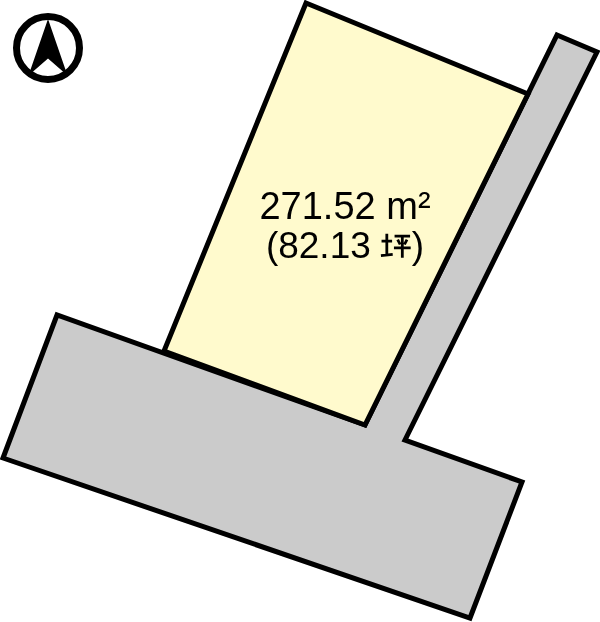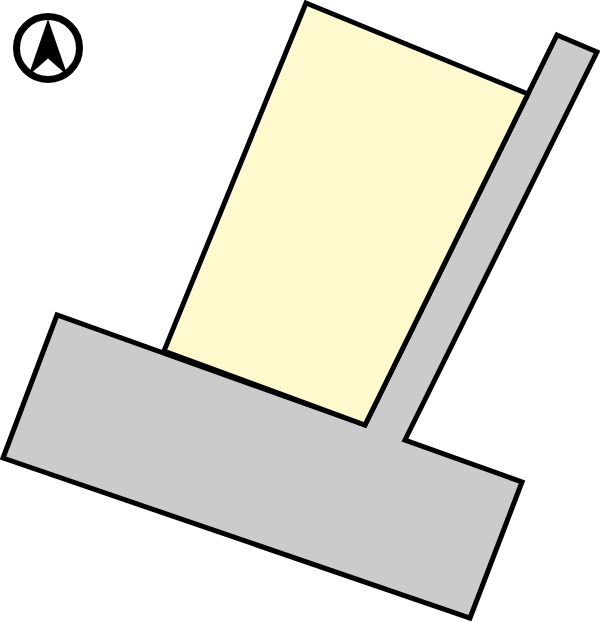--- a/index.html
+++ b/index.html
@@ -64,14 +64,20 @@
     <polygon fill="#CBCBCB" points="557,35 597,52 405,440 522,482 470,618 3,458 57,315 365,425"></polygon>
 
     <polygon fill="#FFFACD" points="306,3 528,94 365,425 164,351"></polygon>
 
     <g>
       <circle cx="48" cy="48" r="31.5" fill="#FFFFFF" stroke="#000000" stroke-width="7"></circle>
       <path d="M48 19 L67.5 75.5 L48 58.5 L28.5 75.5 Z" fill="#000000"></path>
     </g>
   </svg>
 
+  <div class="area-label">
+    <div class="line1" aria-label="271.52 ㎡">271.52 m²</div>
+    <div class="line2" aria-label="（82.13 坪）"><span>(</span><span>82.13</span><svg class="tsubo-glyph" viewBox="0 0 100 100" aria-label="坪">
+          <path d="M22 15 L22 90 M5 39 L39 39 M3 86 L41 82 M47 23 L97 23 M57 34 L65 50 M87 34 L79 50 M45 61 L99 61 M72 26 L72 93"></path>
+        </svg><span>)</span></div>
+  </div>
 
 </div>
 
 </body></html>

